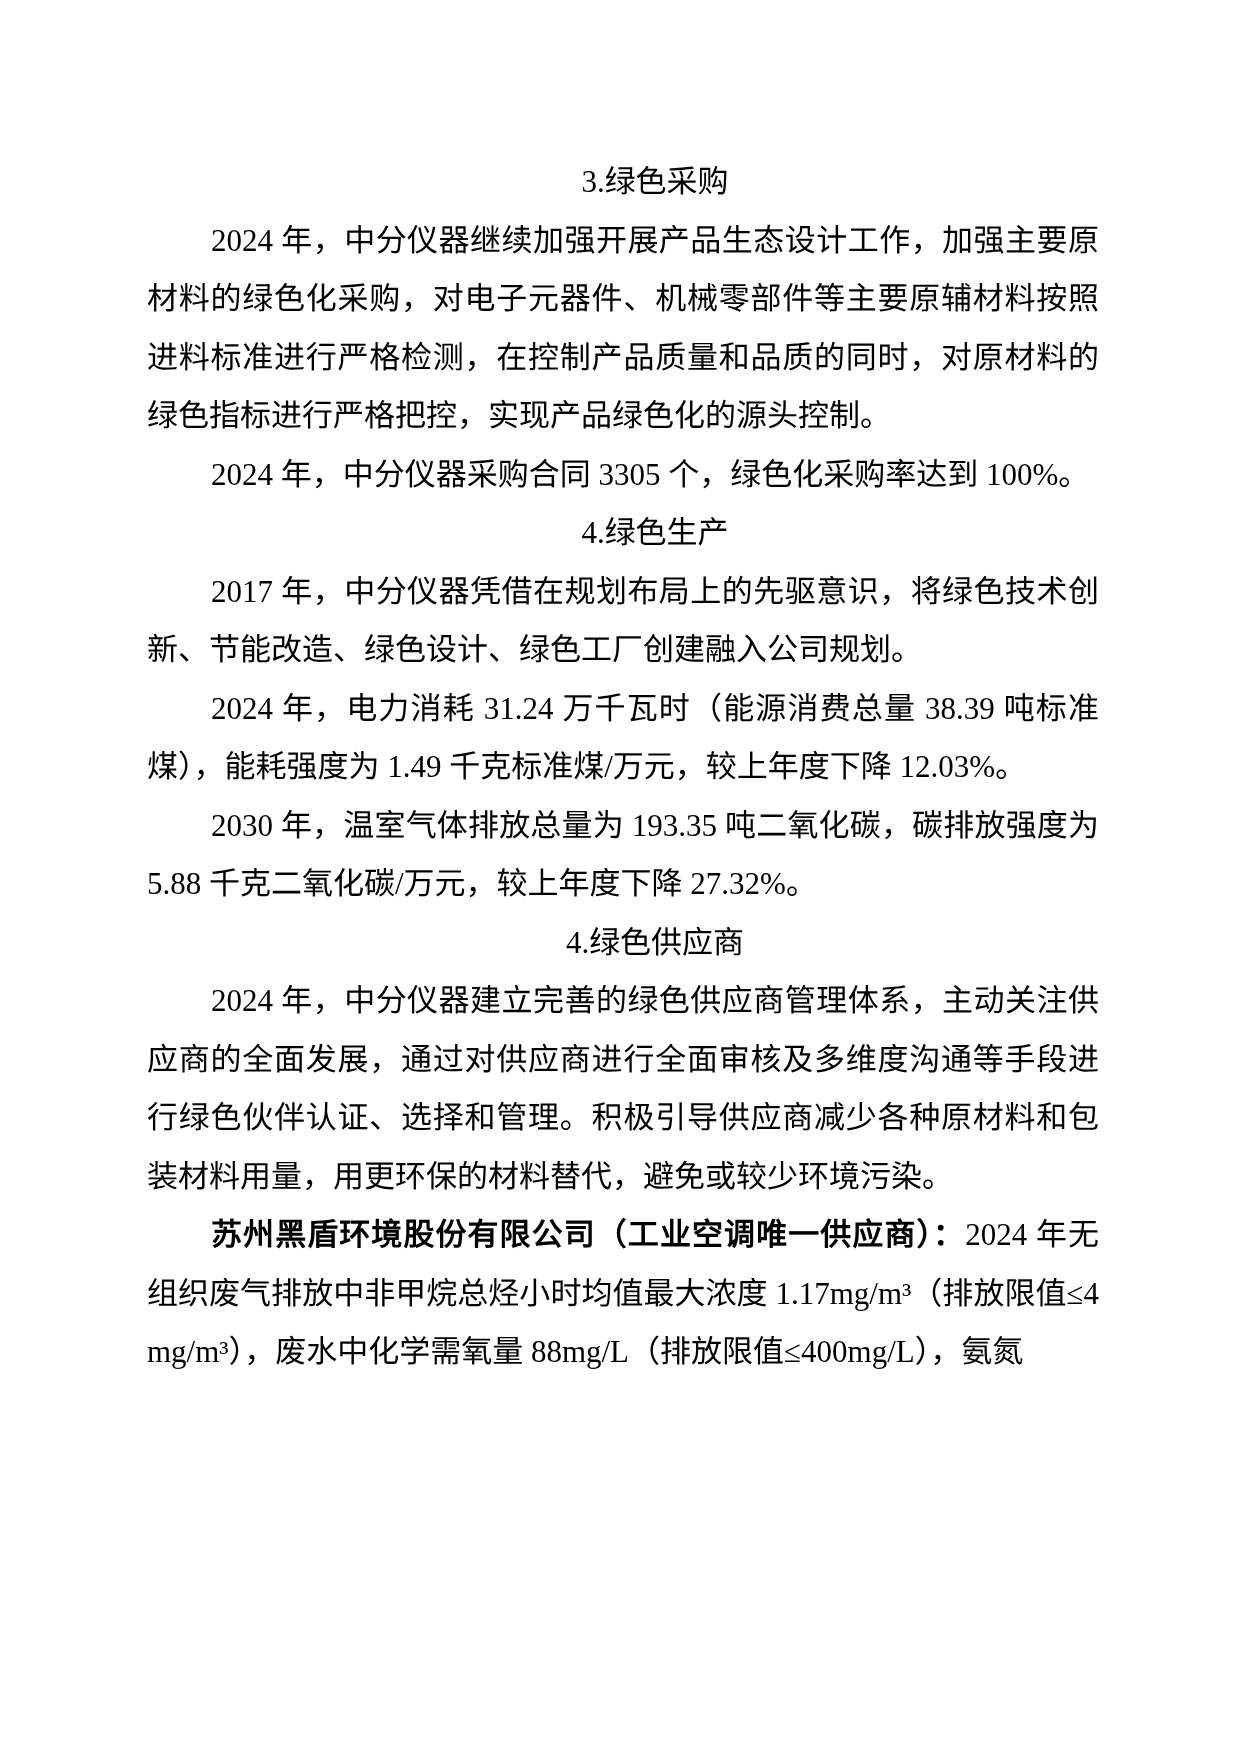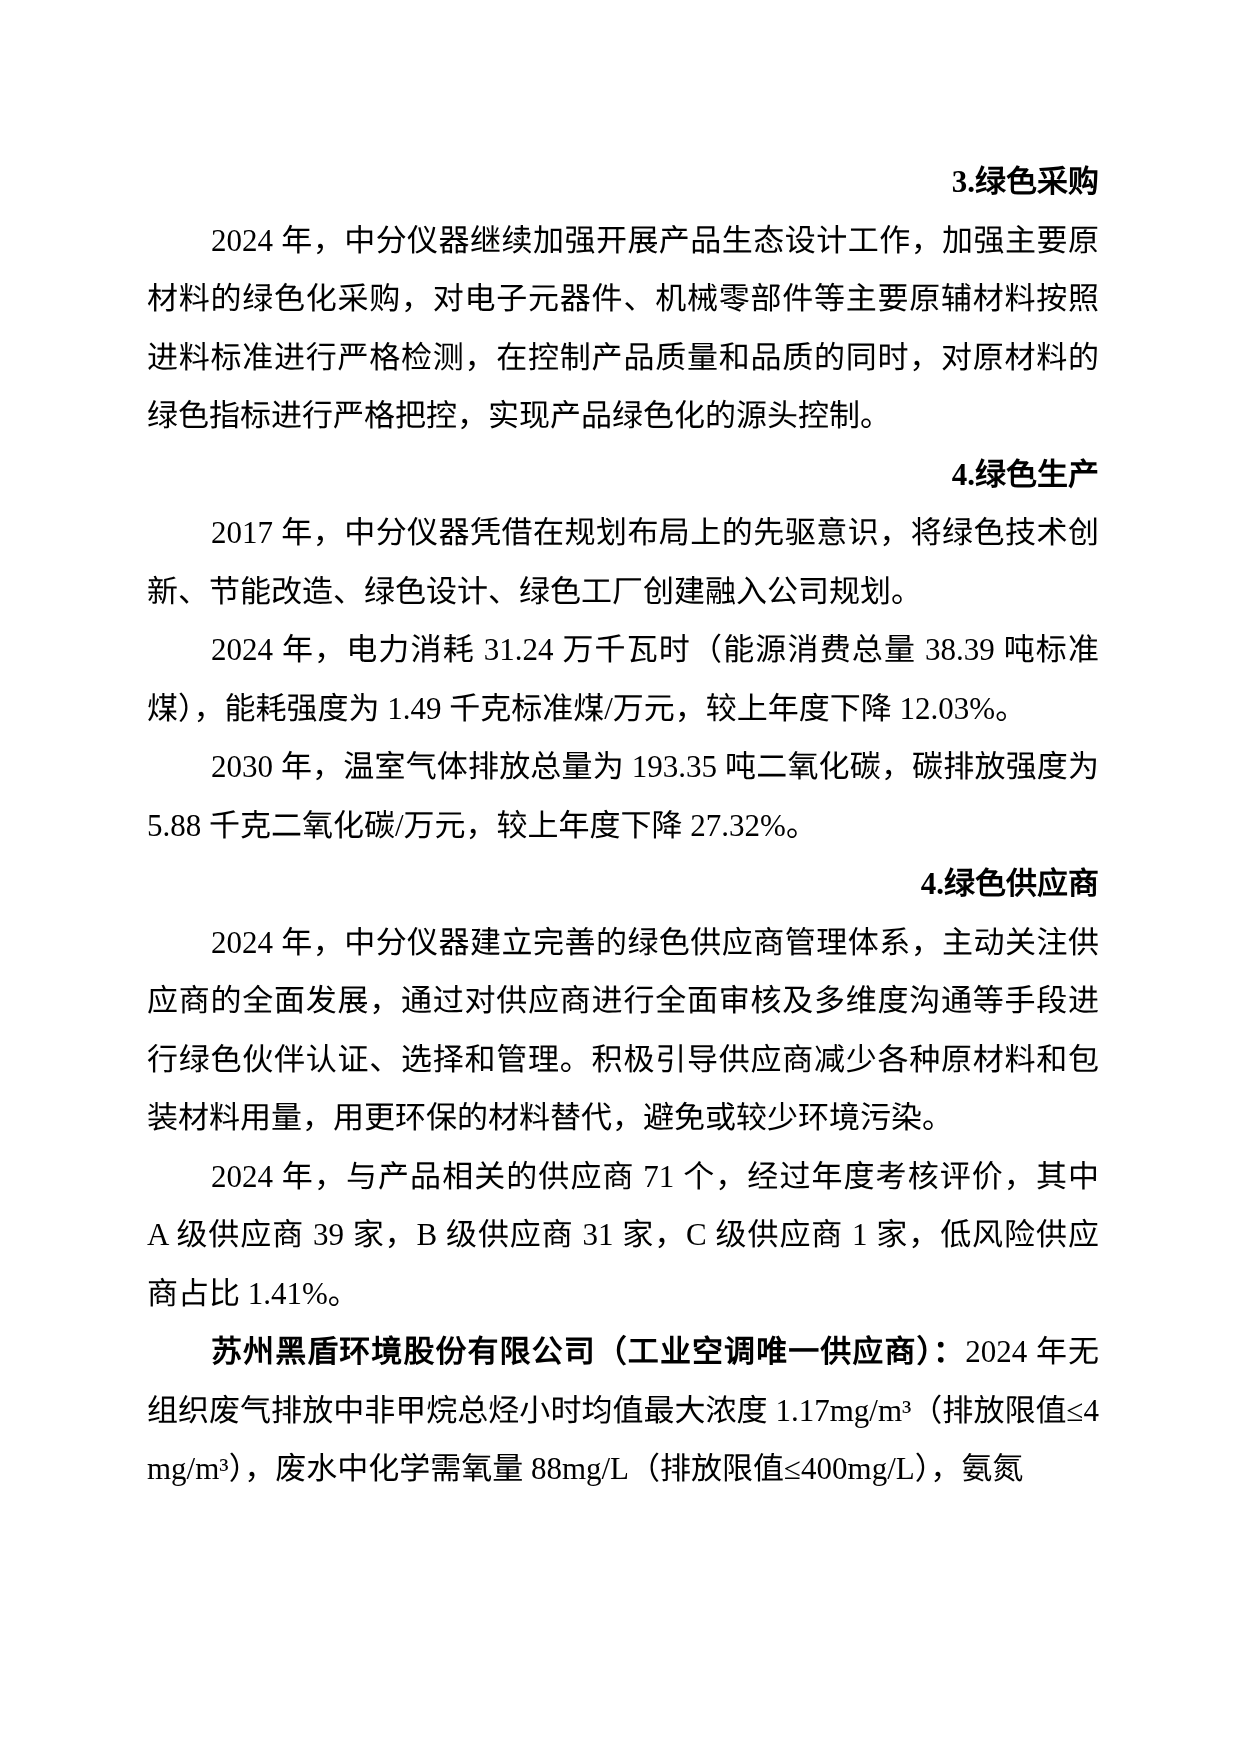--- a/index.html
+++ b/index.html
@@ -29,42 +29,42 @@
   .doc-body p,
   .doc-body h3 {
     margin: 0;
     padding: 0;
     font-size: 31px;
     line-height: 58.5px;
     font-weight: normal;
     word-break: break-all;
   }
   .doc-body h3 {
-    font-weight: bold;
+    font-weight: normal;
     text-indent: 64px;
-    text-align: right;
+    text-align: center;
   }
   .doc-body p {
     text-align: justify;
     text-justify: inter-ideograph;
     text-indent: 64px;
   }
   .doc-body p strong {
     font-weight: bold;
   }
 </style>
 </head>
 <body>
 
 <div class="page">
   <div class="doc-body">
       <h3>3.绿色采购</h3>
       <p>2024 年，中分仪器继续加强开展产品生态设计工作，加强主要原材料的绿色化采购，对电子元器件、机械零部件等主要原辅材料按照进料标准进行严格检测，在控制产品质量和品质的同时，对原材料的绿色指标进行严格把控，实现产品绿色化的源头控制。</p>
+      <p>2024 年，中分仪器采购合同 3305 个，绿色化采购率达到 100%。</p>
       <h3>4.绿色生产</h3>
       <p>2017 年，中分仪器凭借在规划布局上的先驱意识，将绿色技术创新、节能改造、绿色设计、绿色工厂创建融入公司规划。</p>
       <p>2024 年，电力消耗 31.24 万千瓦时（能源消费总量 38.39 吨标准煤），能耗强度为 1.49 千克标准煤/万元，较上年度下降 12.03%。</p>
       <p>2030 年，温室气体排放总量为 193.35 吨二氧化碳，碳排放强度为 5.88 千克二氧化碳/万元，较上年度下降 27.32%。</p>
       <h3>4.绿色供应商</h3>
       <p>2024 年，中分仪器建立完善的绿色供应商管理体系，主动关注供应商的全面发展，通过对供应商进行全面审核及多维度沟通等手段进行绿色伙伴认证、选择和管理。积极引导供应商减少各种原材料和包装材料用量，用更环保的材料替代，避免或较少环境污染。</p>
-      <p>2024 年，与产品相关的供应商 71 个，经过年度考核评价，其中 A 级供应商 39 家，B 级供应商 31 家，C 级供应商 1 家，低风险供应商占比 1.41%。</p>
       <p><strong>苏州黑盾环境股份有限公司（工业空调唯一供应商）：</strong>2024 年无组织废气排放中非甲烷总烃小时均值最大浓度 1.17mg/m³（排放限值≤4mg/m³），废水中化学需氧量 88mg/L（排放限值≤400mg/L），氨氮</p>
     </div>
 </div>
 
 </body></html>

